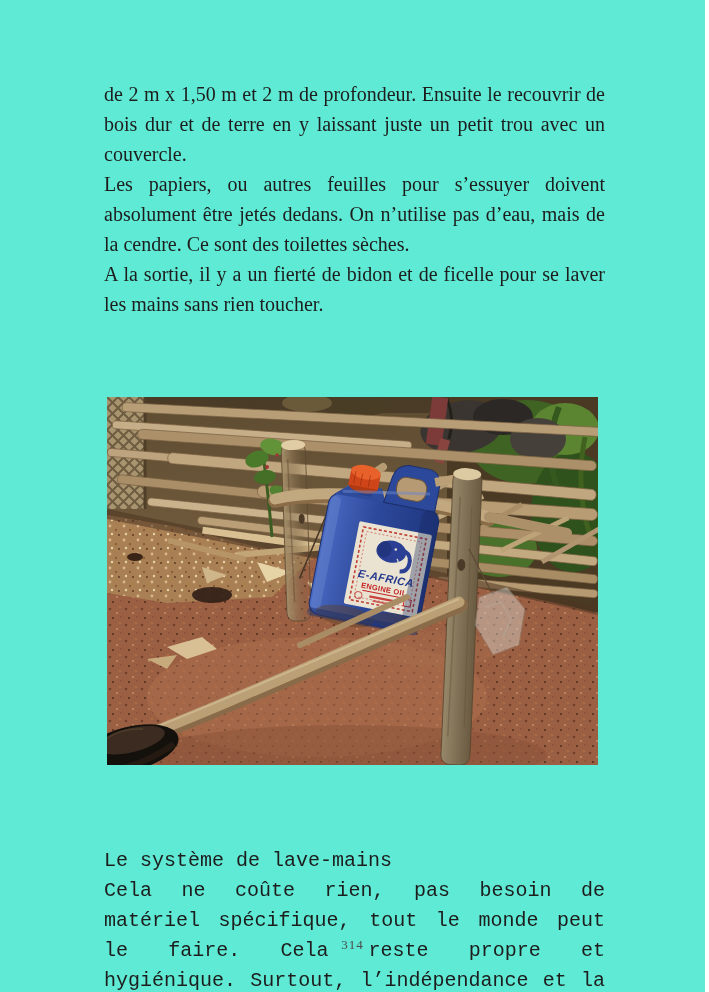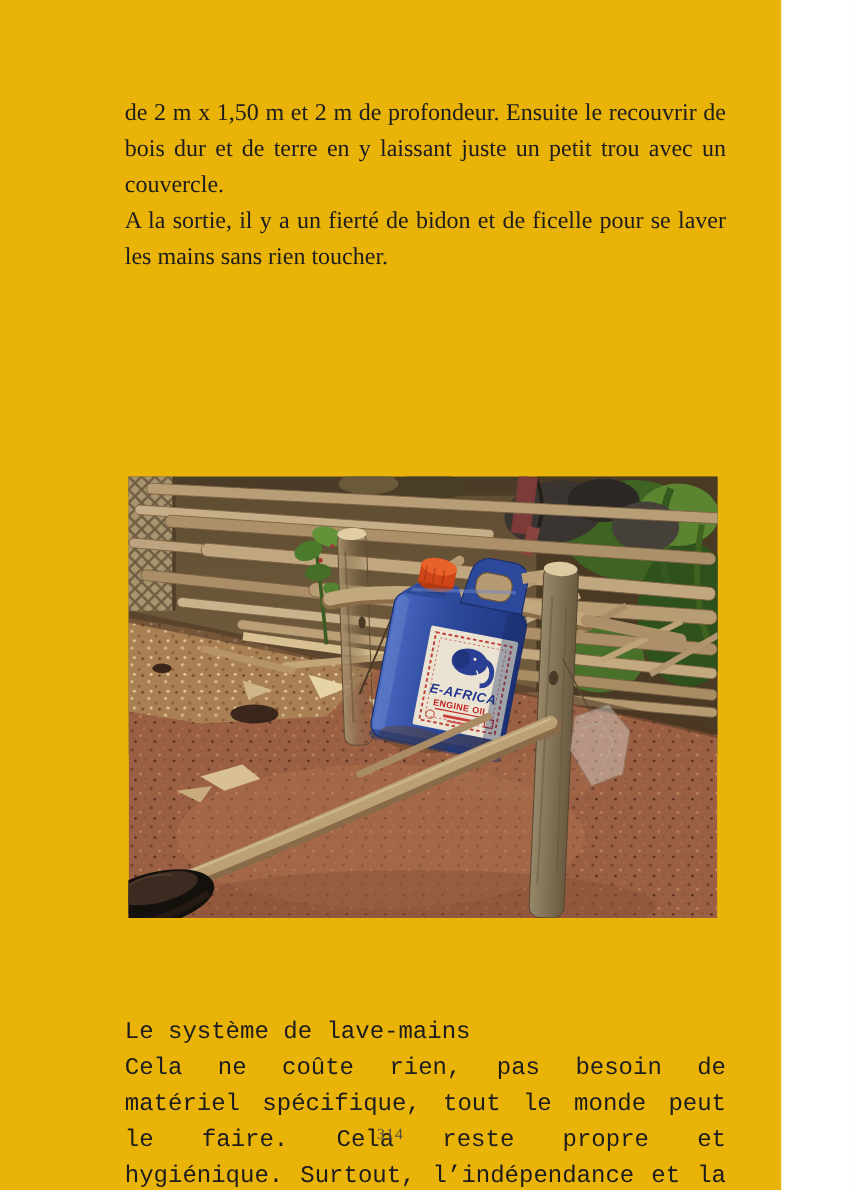--- a/index.html
+++ b/index.html
@@ -1,17 +1,17 @@
 <!DOCTYPE html>
 <html><head>
 <meta charset="utf-8">
 <style>
   html,body{margin:0;padding:0;background:#ffffff;}
   .page{
-    position:relative;width:651px;height:992px;background:#eab308;overflow:hidden;
+    position:relative;width:705px;height:992px;background:#5eead4;overflow:hidden;
     font-family:"Liberation Serif","DejaVu Serif",serif;color:#1d1d1d;
   }
   .text-block{position:absolute;left:104px;width:501px;font-size:20px;line-height:30px;text-align:justify;}
   .text-block p{margin:0;padding:0;}
   .text-block.top{top:79px;}
   .text-block.bottom{top:846px;font-family:Liberation Mono, monospace;}
   .photo{position:absolute;left:107px;top:397px;width:491px;height:368px;margin:0;padding:0;}
   .photo svg{display:block;width:491px;height:368px;}
   .page-number{
     position:absolute;top:937px;left:0;width:100%;text-align:center;
@@ -20,20 +20,21 @@
   .brand-text{font-family:"Liberation Sans","DejaVu Sans",sans-serif;font-weight:bold;font-style:italic;letter-spacing:.5px;}
   .product-text{font-family:"Liberation Sans","DejaVu Sans",sans-serif;font-weight:bold;letter-spacing:.3px;}
 </style>
 </head>
 <body>
 
 <div class="page">
 
   <section class="text-block top">
     <p>de 2 m x 1,50 m et 2 m de profondeur. Ensuite le recouvrir de bois dur et de terre en y laissant juste un petit trou avec un couvercle.</p>
+    <p>Les papiers, ou autres feuilles pour s’essuyer doivent absolument être jetés dedans. On n’utilise pas d’eau, mais de la cendre. Ce sont des toilettes sèches.</p>
     <p>A la sortie, il y a un fierté de bidon et de ficelle pour se laver les mains sans rien toucher.</p>
   </section>
 
   <figure class="photo">
     <svg viewBox="0 0 491 368" xmlns="http://www.w3.org/2000/svg">
       <defs>
         <linearGradient id="fenceBg" x1="0" y1="0" x2="0" y2="1">
           <stop offset="0" stop-color="#5e4c31"></stop>
             <stop offset="1" stop-color="#7a6243"></stop>
         </linearGradient>

